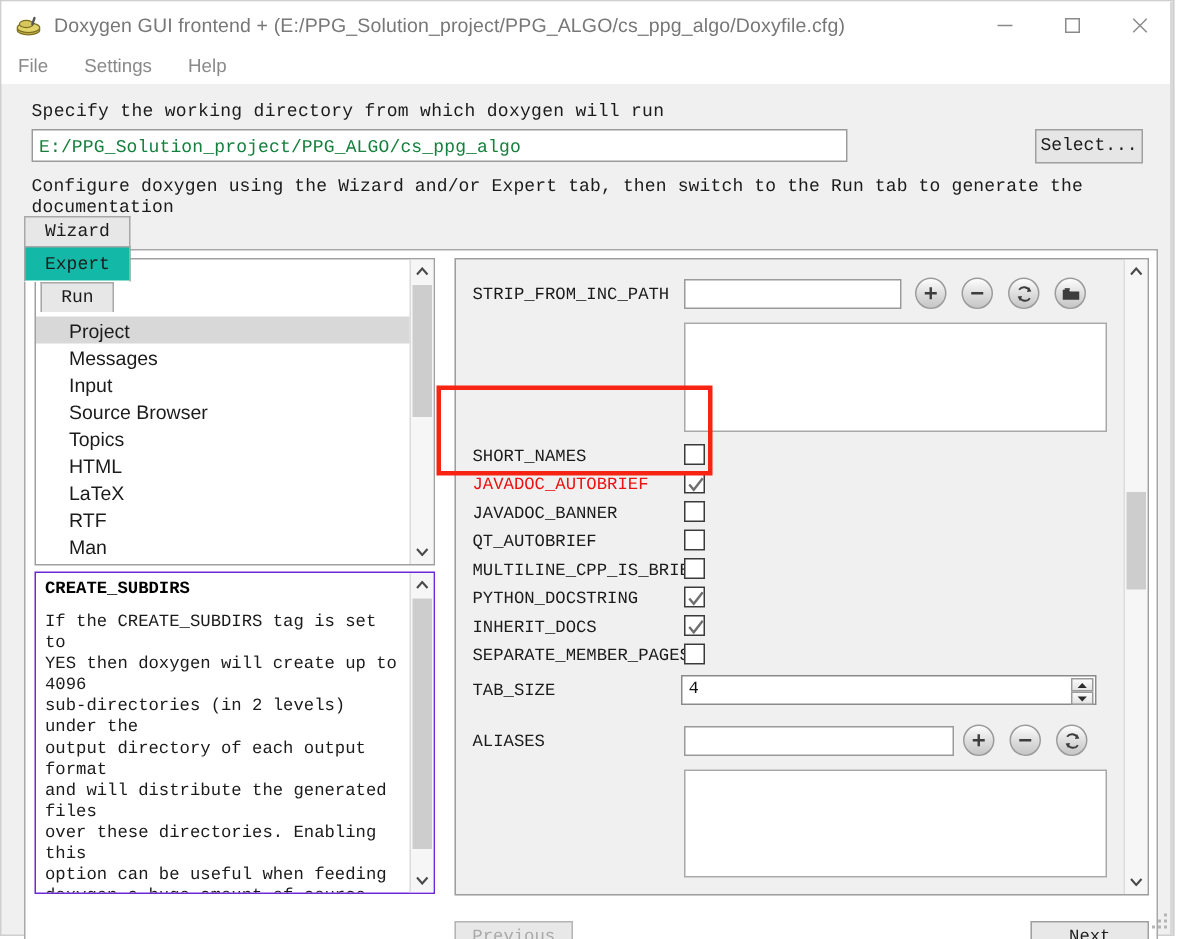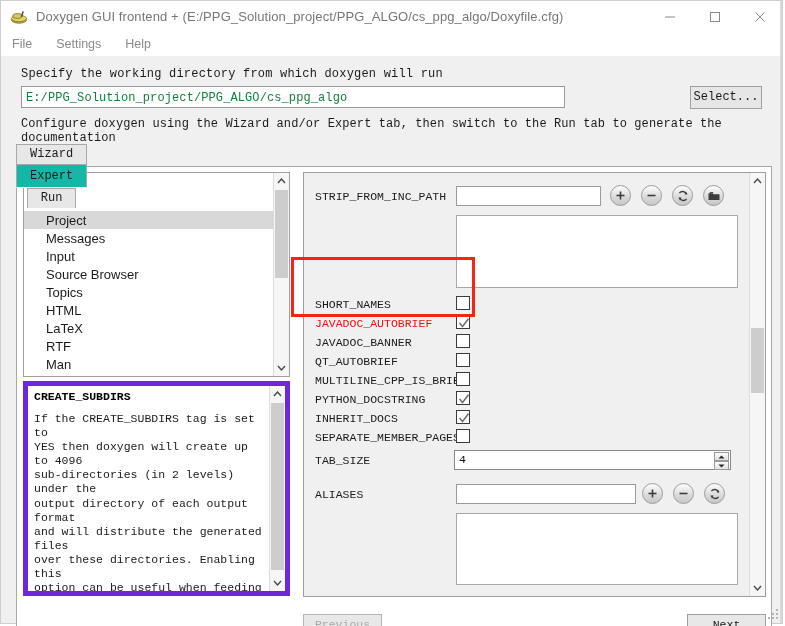--- a/index.html
+++ b/index.html
@@ -204,21 +204,21 @@
   }
   .topic-item.selected {
     background: #d8d8d8;
   }
 
   .help-box {
     position: absolute;
     left: 6px; top: 214px;
     width: 267px; height: 215px;
     background: #ffffff;
-    border: 5px solid #6d28d9;
+    border: 1px solid #6d28d9;
     box-sizing: border-box;
     overflow: hidden;
   }
   .help-title {
     font-size: 11.5px;
     font-weight: bold;
     color: #000;
     padding: 4px 0 0 6px;
     letter-spacing: 0px;
   }

